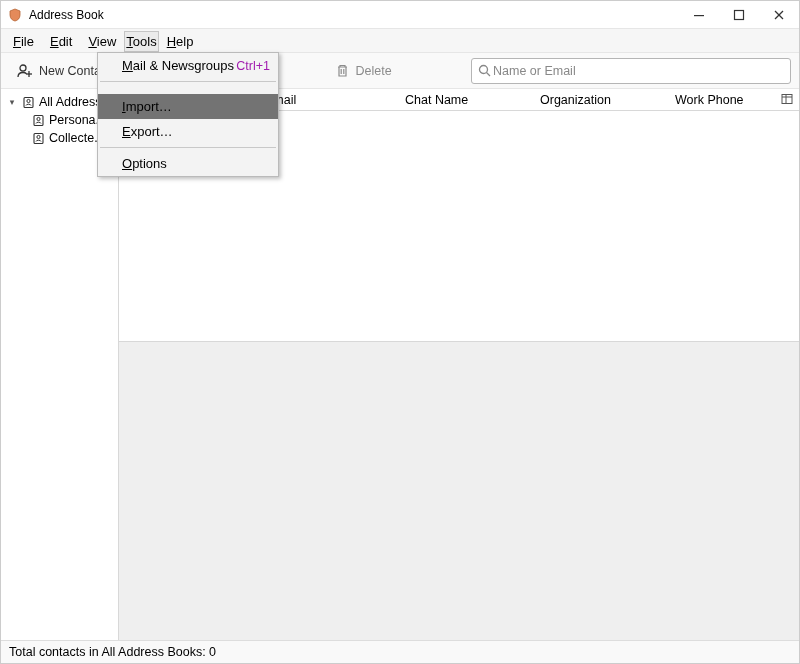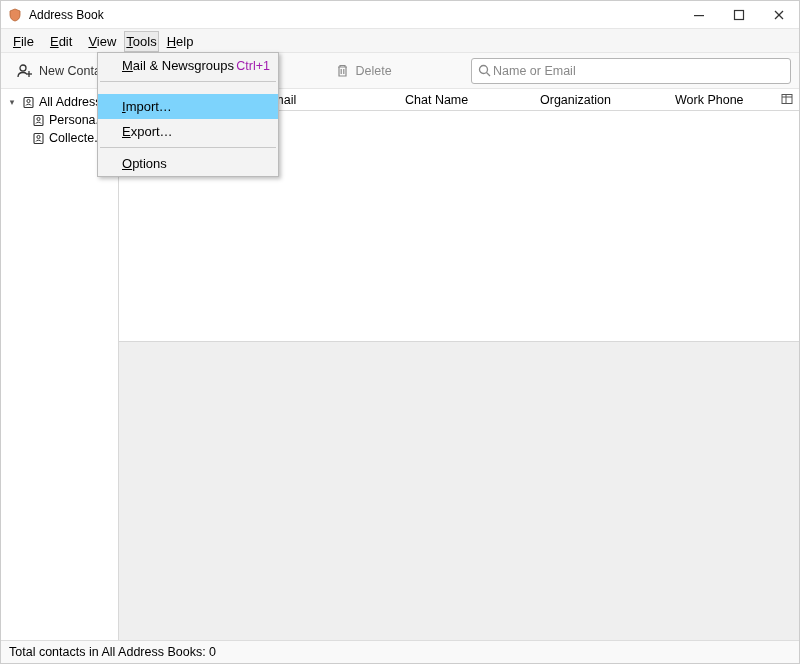--- a/index.html
+++ b/index.html
@@ -46,21 +46,21 @@
   .col-picker { position:absolute; right:4px; top:2px; width:16px; height:16px; display:flex; align-items:center; justify-content:center; font-size:11px; color:#555; }
   .list-area { height:230px; background:#fff; }
   .detail-area { flex:1; background:#efefef; border-top:1px solid #d8d8d8; }
 
   .statusbar { height:22px; border-top:1px solid #ddd; display:flex; align-items:center; padding:11px 8px; font-size:12.5px; background:#f9f9f9; }
 
   
   .dropdown { position:absolute; left:97px; top:52px; width:182px; background:#f3f3f3; border:1px solid #bababa; box-shadow:2px 2px 4px rgba(0,0,0,.25); z-index:10; }
   .dropdown .dd-row { display:flex; align-items:center; height:25px; padding:0 8px 0 24px; font-size:13px; cursor:default; position:relative; }
   .dropdown .dd-row .shortcut { margin-left:auto; color:#a21caf; font-size:12.5px; }
-  .dropdown .dd-row.highlight { background:#7dd3fc;margin-top:12px; }
+  .dropdown .dd-row.highlight { background:#737373;margin-top:12px; }
   .dropdown .dd-sep { height:1px; background:#c8c8c8; margin:3px 2px; }
 
   svg { display:block; }
 </style>
 </head>
 <body>
 
 <div class="window">
 
   <div class="titlebar">

